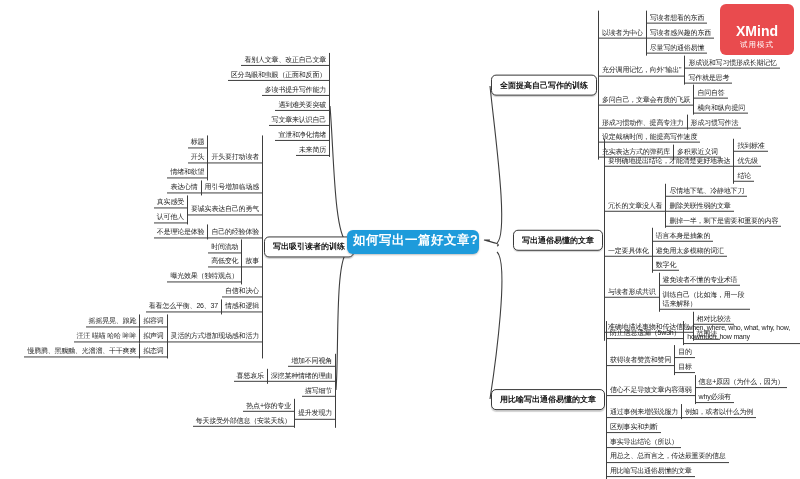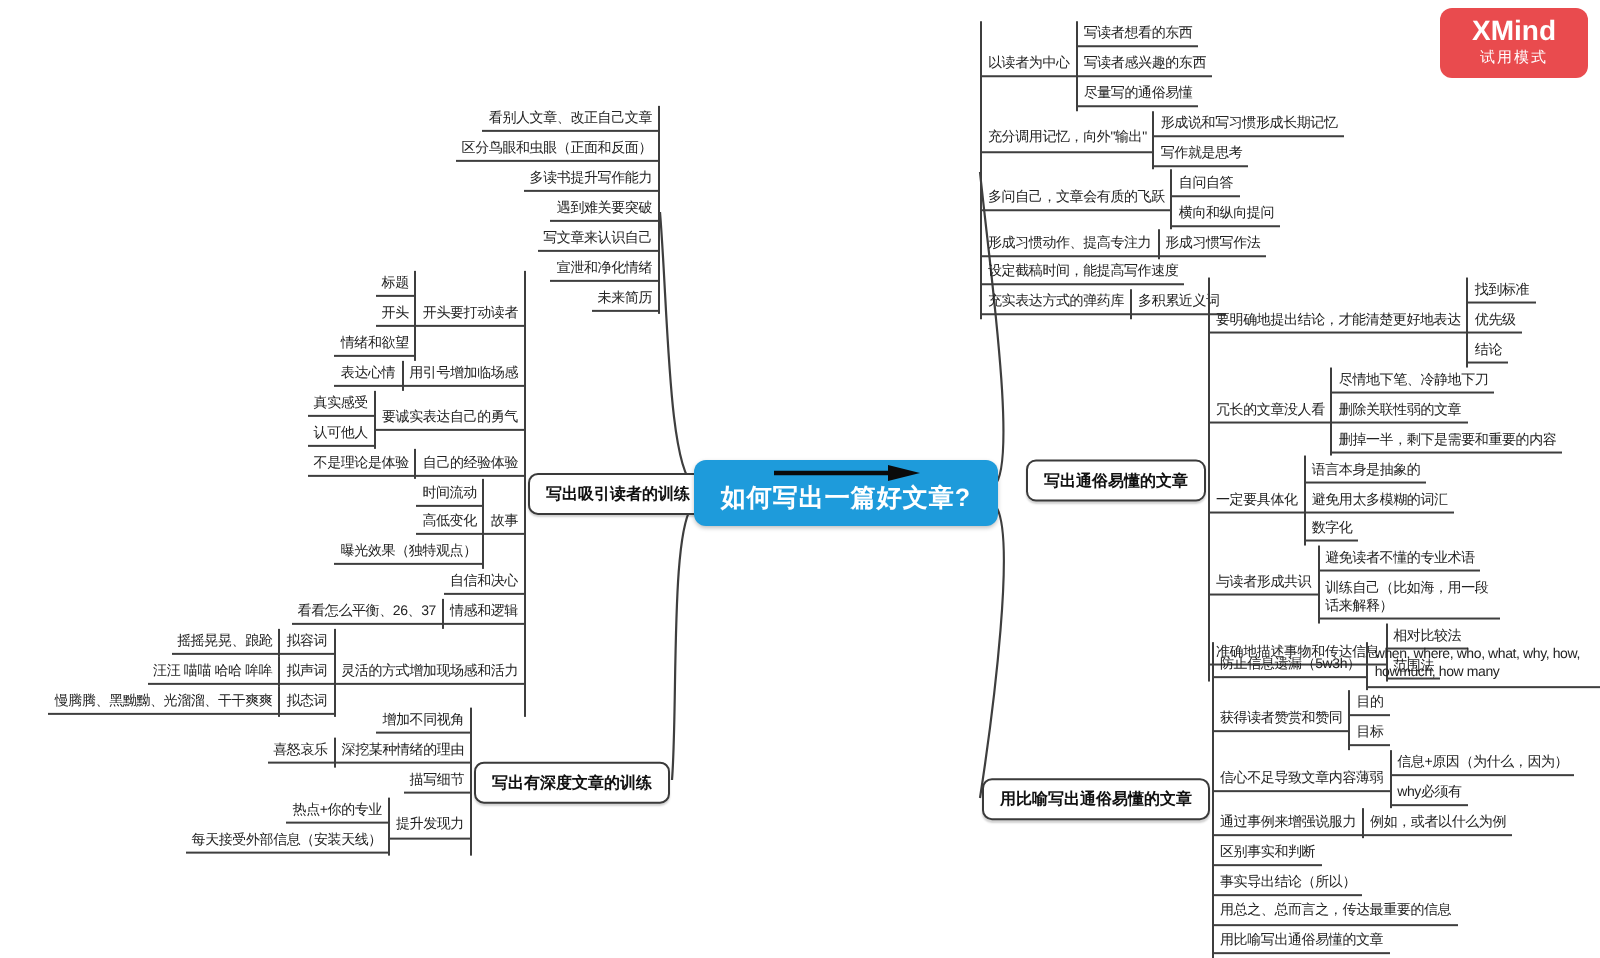--- a/index.html
+++ b/index.html
@@ -6,23 +6,23 @@
   body{
     width:800px;height:479px;overflow:hidden;background:#ffffff;
     font-family:"Liberation Sans","DejaVu Sans",sans-serif;color:#1c1c1c;
     position:relative;
   }
   .canvas{position:absolute;inset:0;}
   svg.spine{position:absolute;left:0;top:0;}
 
   
   .central{
-    position:absolute;left:347px;top:230px;width:152px;box-sizing:border-box;
+    position:absolute;left:347px;top:230px;width:132px;box-sizing:border-box;
     background:#1E9BDB;border-radius:6px;padding:2px 6px 5px;
-    display:flex;flex-direction:column;align-items:center;gap:0px;
+    display:flex;flex-direction:row;align-items:center;gap:0px;
     box-shadow:0 1px 2px rgba(0,0,0,.25);
   }
   .central .ctext{color:#fff;font-size:12.5px;font-weight:bold;white-space:nowrap;letter-spacing:.5px;}
 
   
   .group{position:absolute;transform:translateY(-50%);}
   .node{display:flex;align-items:center;}
   .kids{display:flex;flex-direction:column;justify-content:center;}
   .group.r .kids{align-items:flex-start;border-left:1px solid #3e3e3e;margin-left:0;}
   .group.l .kids{align-items:flex-end;border-right:1px solid #3e3e3e;margin-right:0;}
@@ -34,21 +34,21 @@
   .topic{
     font-size:8px;font-weight:600;white-space:nowrap;color:#111;
     border:1px solid #3a3a3a;border-radius:5px;background:#fff;
     padding:4px 8px;margin:0 1px;box-shadow:0 1px 1px rgba(0,0,0,.18);
   }
 
   
   .logo{
     position:absolute;right:6px;top:4px;width:74px;box-sizing:border-box;
     background:#E94B4E;border-radius:6px;color:#fff;text-align:center;
-    padding:4px 2px 5px;
+    padding:20px 2px 5px;
   }
   .logo .t1{font-size:14px;font-weight:bold;line-height:1.05;}
   .logo .t2{font-size:7.5px;margin-top:1px;letter-spacing:1px;text-align:center;}
 </style>
 </head>
 <body>
 
 <div class="canvas">
 
   <svg class="spine" width="800" height="479" viewBox="0 0 800 479">
@@ -211,26 +211,26 @@
               <div class="node l">
                 <span class="lbl">热点+你的专业</span>
               </div>
               <div class="node l">
                 <span class="lbl">每天接受外部信息（安装天线）</span>
               </div>
             </div>
             <span class="lbl">提升发现力</span>
           </div>
         </div>
-        <span class="topic">写出有深度文章的训练</span>
       </div>
     </div>
 
   <div class="group r" style="top:85px;left:490px;">
       <div class="node r">
+        <span class="topic">全面提高自己写作的训练</span>
         <div class="kids r">
           <div class="node r">
             <span class="lbl">以读者为中心</span>
             <div class="kids r">
               <div class="node r">
                 <span class="lbl">写读者想看的东西</span>
               </div>
               <div class="node r">
                 <span class="lbl">写读者感兴趣的东西</span>
               </div>

